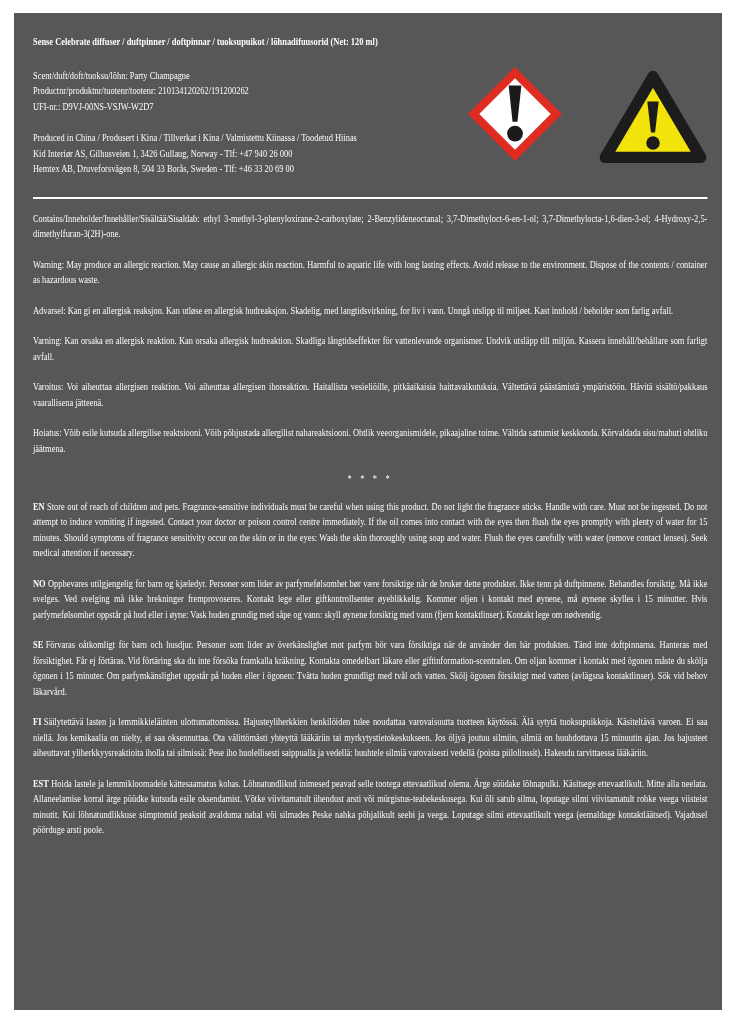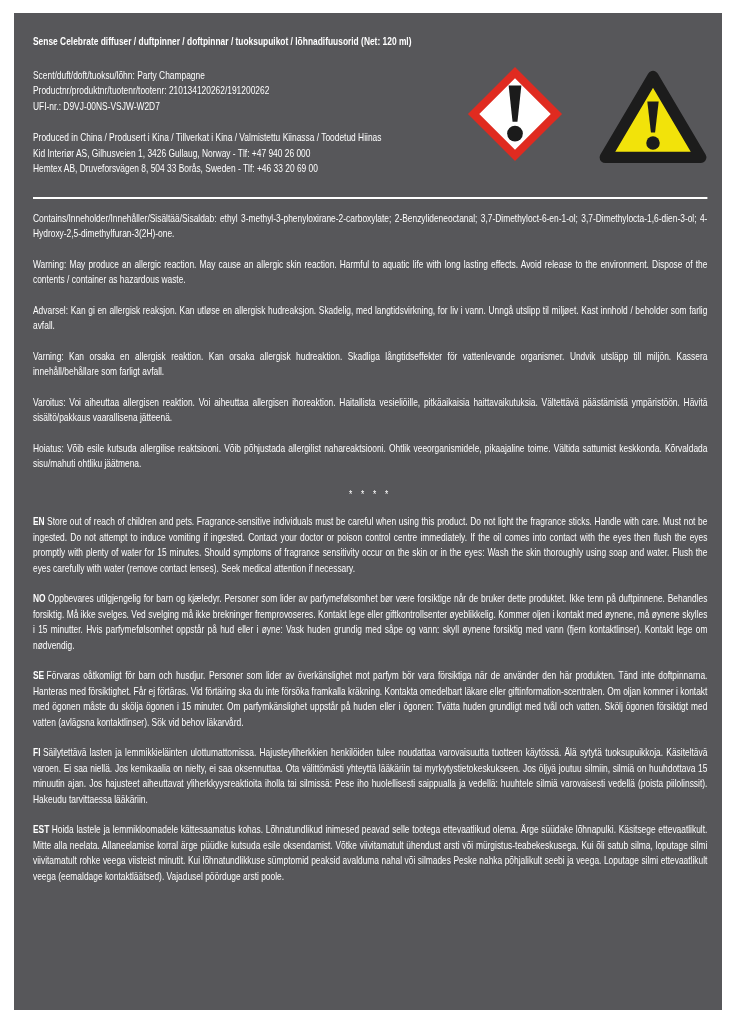--- a/index.html
+++ b/index.html
@@ -1,18 +1,18 @@
 <!DOCTYPE html>
 <html><head>
 <meta charset="utf-8">
 <style>
   html,body { margin:0; padding:0; background:#ffffff; }
   .page {
     position:relative; width:736px; height:1024px; background:#ffffff;
-    font-family:Liberation Sans, sans-serif; overflow:hidden;
+    font-family:Liberation Serif, serif; overflow:hidden;
   }
   .label {
     position:absolute; left:14px; top:13px; width:708px; height:997px;
     background:#57575a; color:#ffffff; overflow:hidden;
   }
   
   .content {
     position:absolute; left:19px; top:21px; width:843px;
     transform:scaleX(0.8); transform-origin:left top;
     font-size:10.5px; line-height:15.5px;

